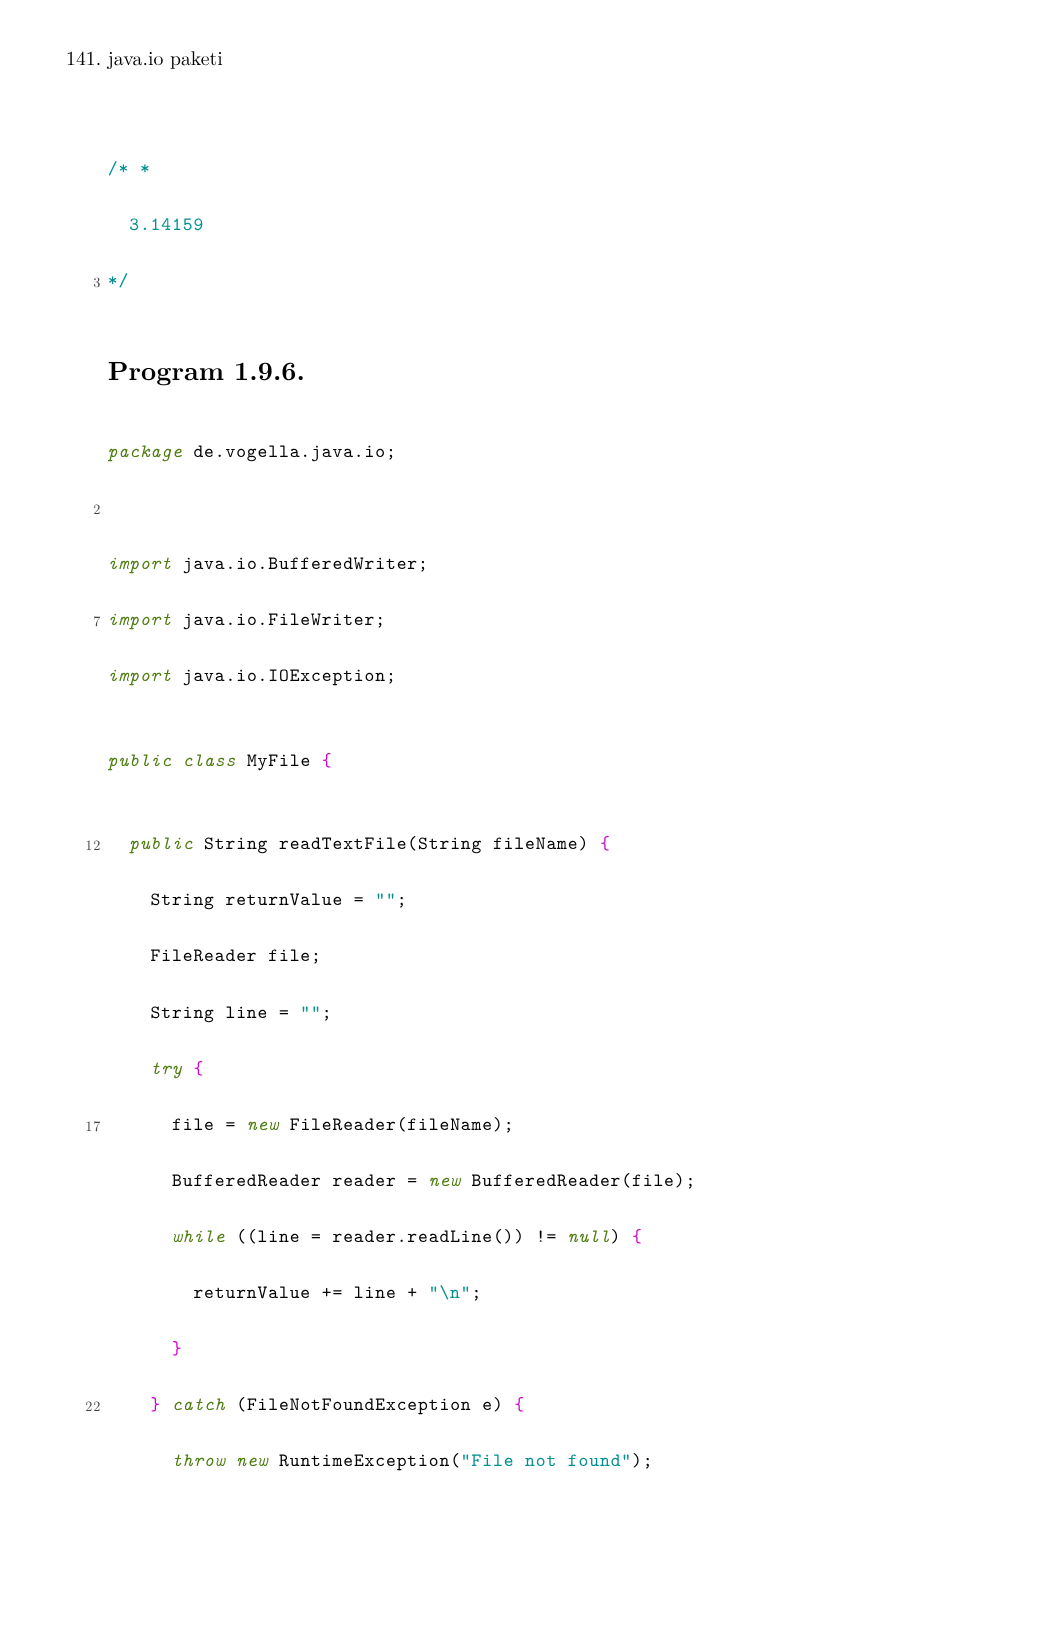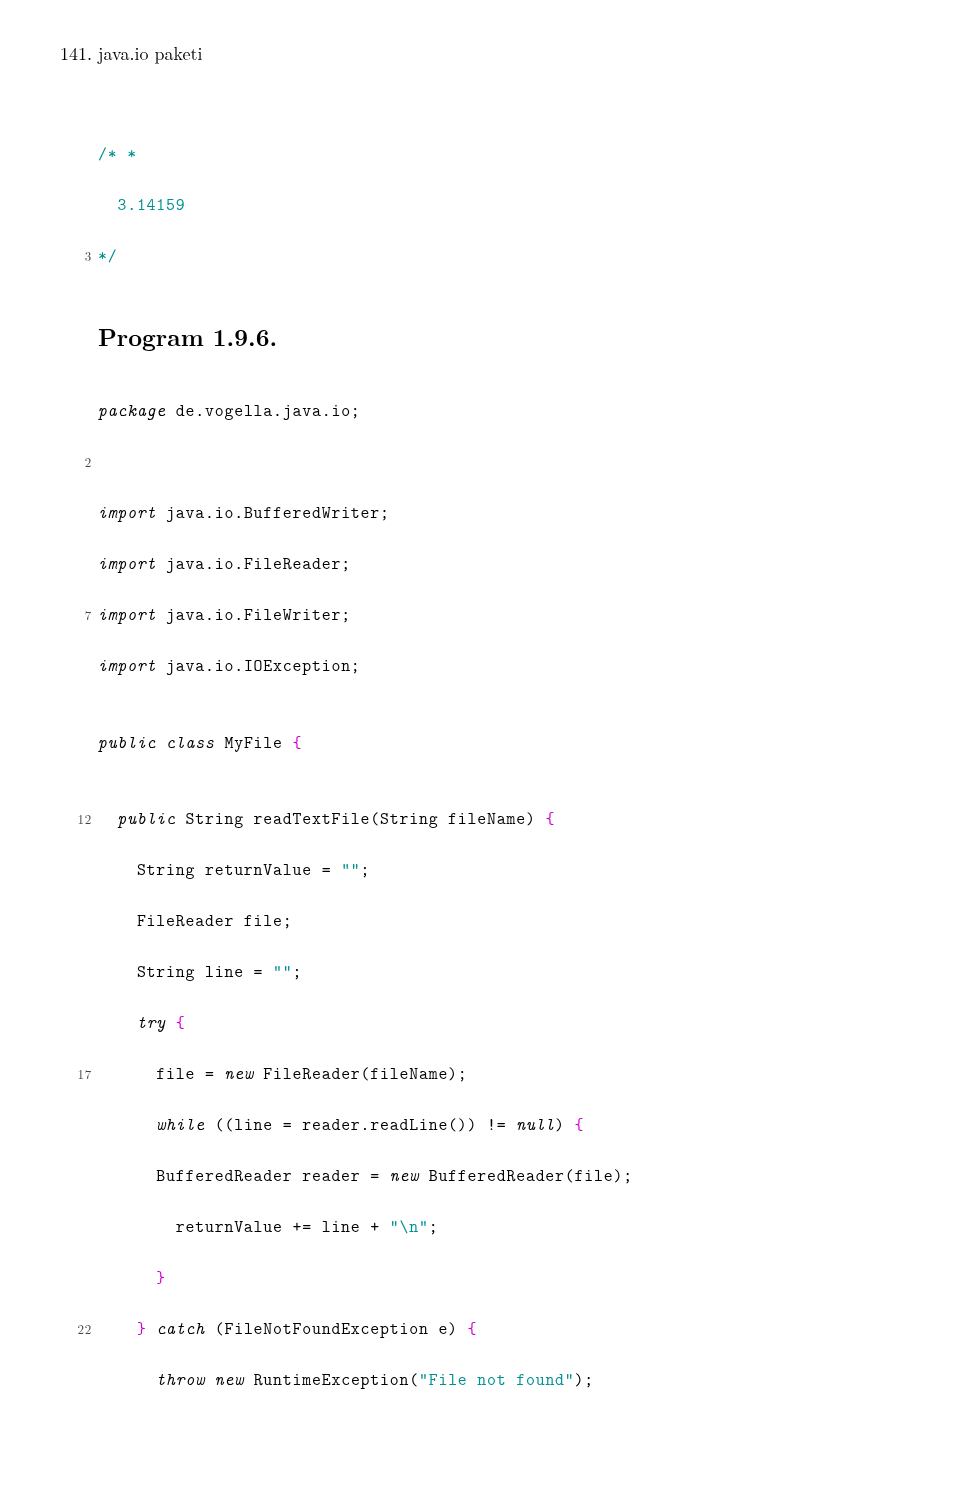--- a/index.html
+++ b/index.html
@@ -39,21 +39,21 @@
   }
   .code-content {
     flex: 1;
   }
   .program-heading {
     font-family: "Latin Modern Roman", Georgia, serif;
     font-size: 24px;
     font-weight: bold;
     margin: 25px 0 20px 38px;
   }
-  .kw-red { color: #000000; font-style: italic; }
+  .kw-red { color: #4d7c0f; font-style: italic; }
   .kw-teal { color: #009090; }
   .brace { color: #d000d0; }
 </style>
 </head>
 <body>
 
 <div class="header-row">
   <span>14</span>
   <span>1. java.io paketi</span>
 </div>
@@ -63,34 +63,33 @@
 <div class="code-row"><span class="gutter"></span><span class="code-content kw-teal">  3.14159</span></div>
 <div class="code-row"><span class="gutter">3</span><span class="code-content kw-teal">∗/</span></div>
 </div>
 
 <div class="program-heading">Program 1.9.6.</div>
 
 <div class="code-block">
 <div class="code-row"><span class="gutter"></span><span class="code-content"><span class="kw-red">package</span><span> de.vogella.java.io;</span></span></div>
 <div class="code-row"><span class="gutter">2</span><span class="code-content"></span></div>
 <div class="code-row"><span class="gutter"></span><span class="code-content"><span class="kw-red">import</span><span> java.io.BufferedWriter;</span></span></div>
-<div class="code-row"><span class="gutter"></span><span class="code-content"><span class="kw-red">import</span><span> java.io.FileReader;</span></span></div>
 <div class="code-row"><span class="gutter">7</span><span class="code-content"><span class="kw-red">import</span><span> java.io.FileWriter;</span></span></div>
 <div class="code-row"><span class="gutter"></span><span class="code-content"><span class="kw-red">import</span><span> java.io.IOException;</span></span></div>
 <div class="code-row"><span class="gutter"></span><span class="code-content"></span></div>
 <div class="code-row"><span class="gutter"></span><span class="code-content"><span class="kw-red">public</span> <span class="kw-red">class</span><span> MyFile </span><span class="brace">{</span></span></div>
 <div class="code-row"><span class="gutter"></span><span class="code-content"></span></div>
 <div class="code-row"><span class="gutter">12</span><span class="code-content">  <span class="kw-red">public</span><span> String readTextFile(String fileName) </span><span class="brace">{</span></span></div>
 <div class="code-row"><span class="gutter"></span><span class="code-content"><span>    String returnValue = </span><span class="kw-teal">""</span><span>;</span></span></div>
 <div class="code-row"><span class="gutter"></span><span class="code-content"><span>    FileReader file;</span></span></div>
 <div class="code-row"><span class="gutter"></span><span class="code-content"><span>    String line = </span><span class="kw-teal">""</span><span>;</span></span></div>
 <div class="code-row"><span class="gutter"></span><span class="code-content">    <span class="kw-red">try</span> <span class="brace">{</span></span></div>
 <div class="code-row"><span class="gutter">17</span><span class="code-content"><span>      file = </span><span class="kw-red">new</span><span> FileReader(fileName);</span></span></div>
+<div class="code-row"><span class="gutter"></span><span class="code-content"><span>      BufferedReader reader = </span><span class="kw-red">new</span><span> BufferedReader(file);</span></span></div>
 <div class="code-row"><span class="gutter"></span><span class="code-content">      <span class="kw-red">while</span><span> ((line = reader.readLine()) != </span><span class="kw-red">null</span><span>) </span><span class="brace">{</span></span></div>
-<div class="code-row"><span class="gutter"></span><span class="code-content"><span>      BufferedReader reader = </span><span class="kw-red">new</span><span> BufferedReader(file);</span></span></div>
 <div class="code-row"><span class="gutter"></span><span class="code-content"><span>        returnValue += line + </span><span class="kw-teal">"\n"</span><span>;</span></span></div>
 <div class="code-row"><span class="gutter"></span><span class="code-content">      <span class="brace">}</span></span></div>
 <div class="code-row"><span class="gutter">22</span><span class="code-content">    <span class="brace">}</span> <span class="kw-red">catch</span><span> (FileNotFoundException e) </span><span class="brace">{</span></span></div>
 <div class="code-row"><span class="gutter"></span><span class="code-content">      <span class="kw-red">throw</span> <span class="kw-red">new</span><span> RuntimeException(</span><span class="kw-teal">"File not found"</span><span>);</span></span></div>
 
 
 
 
 <div class="code-row"><span class="gutter"></span><span class="code-content"></span></div>
 

